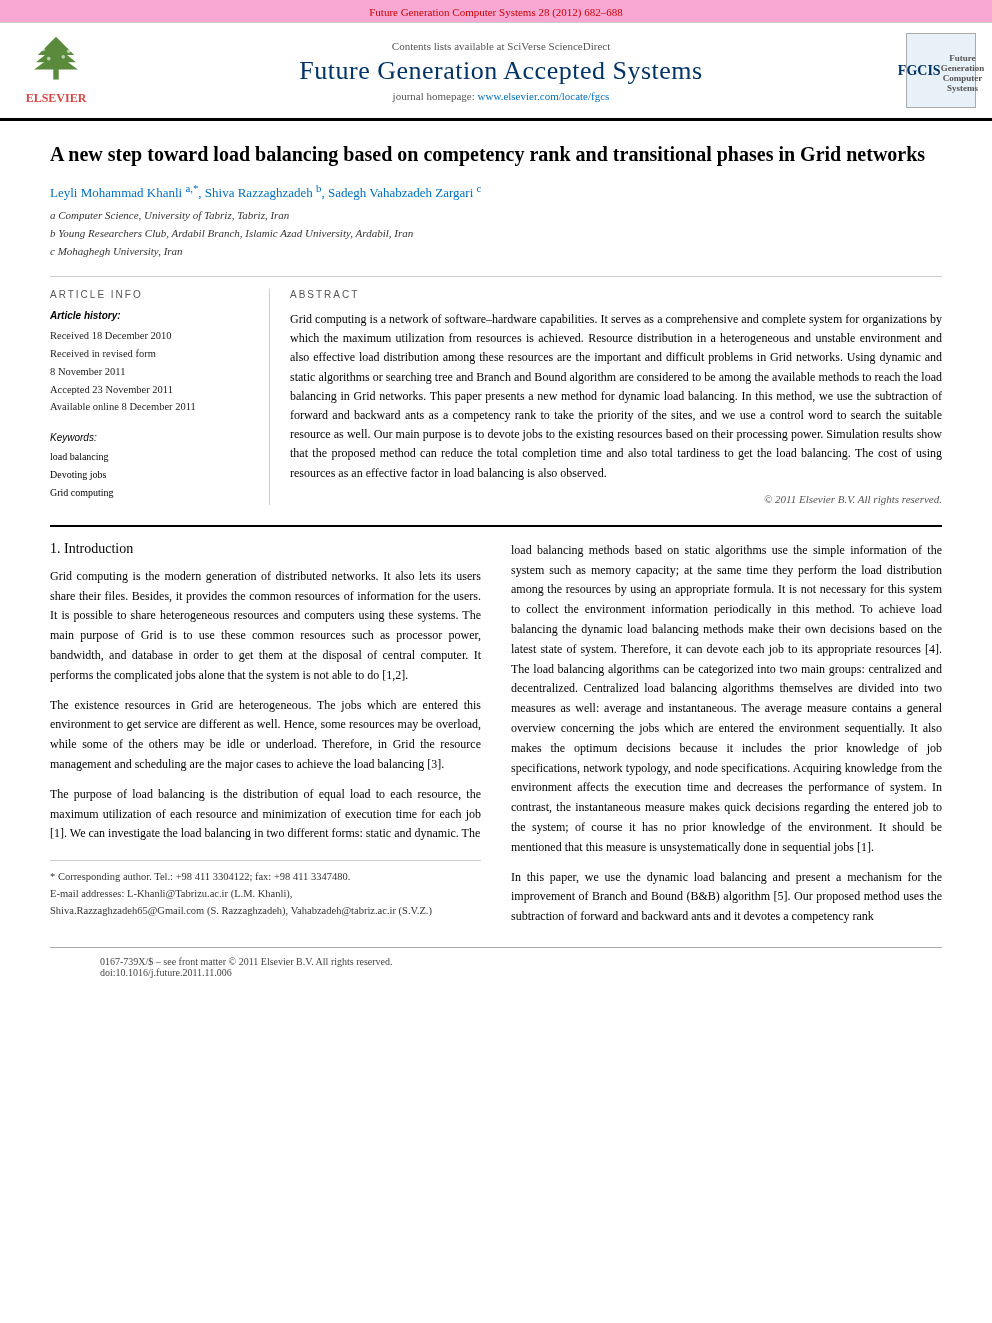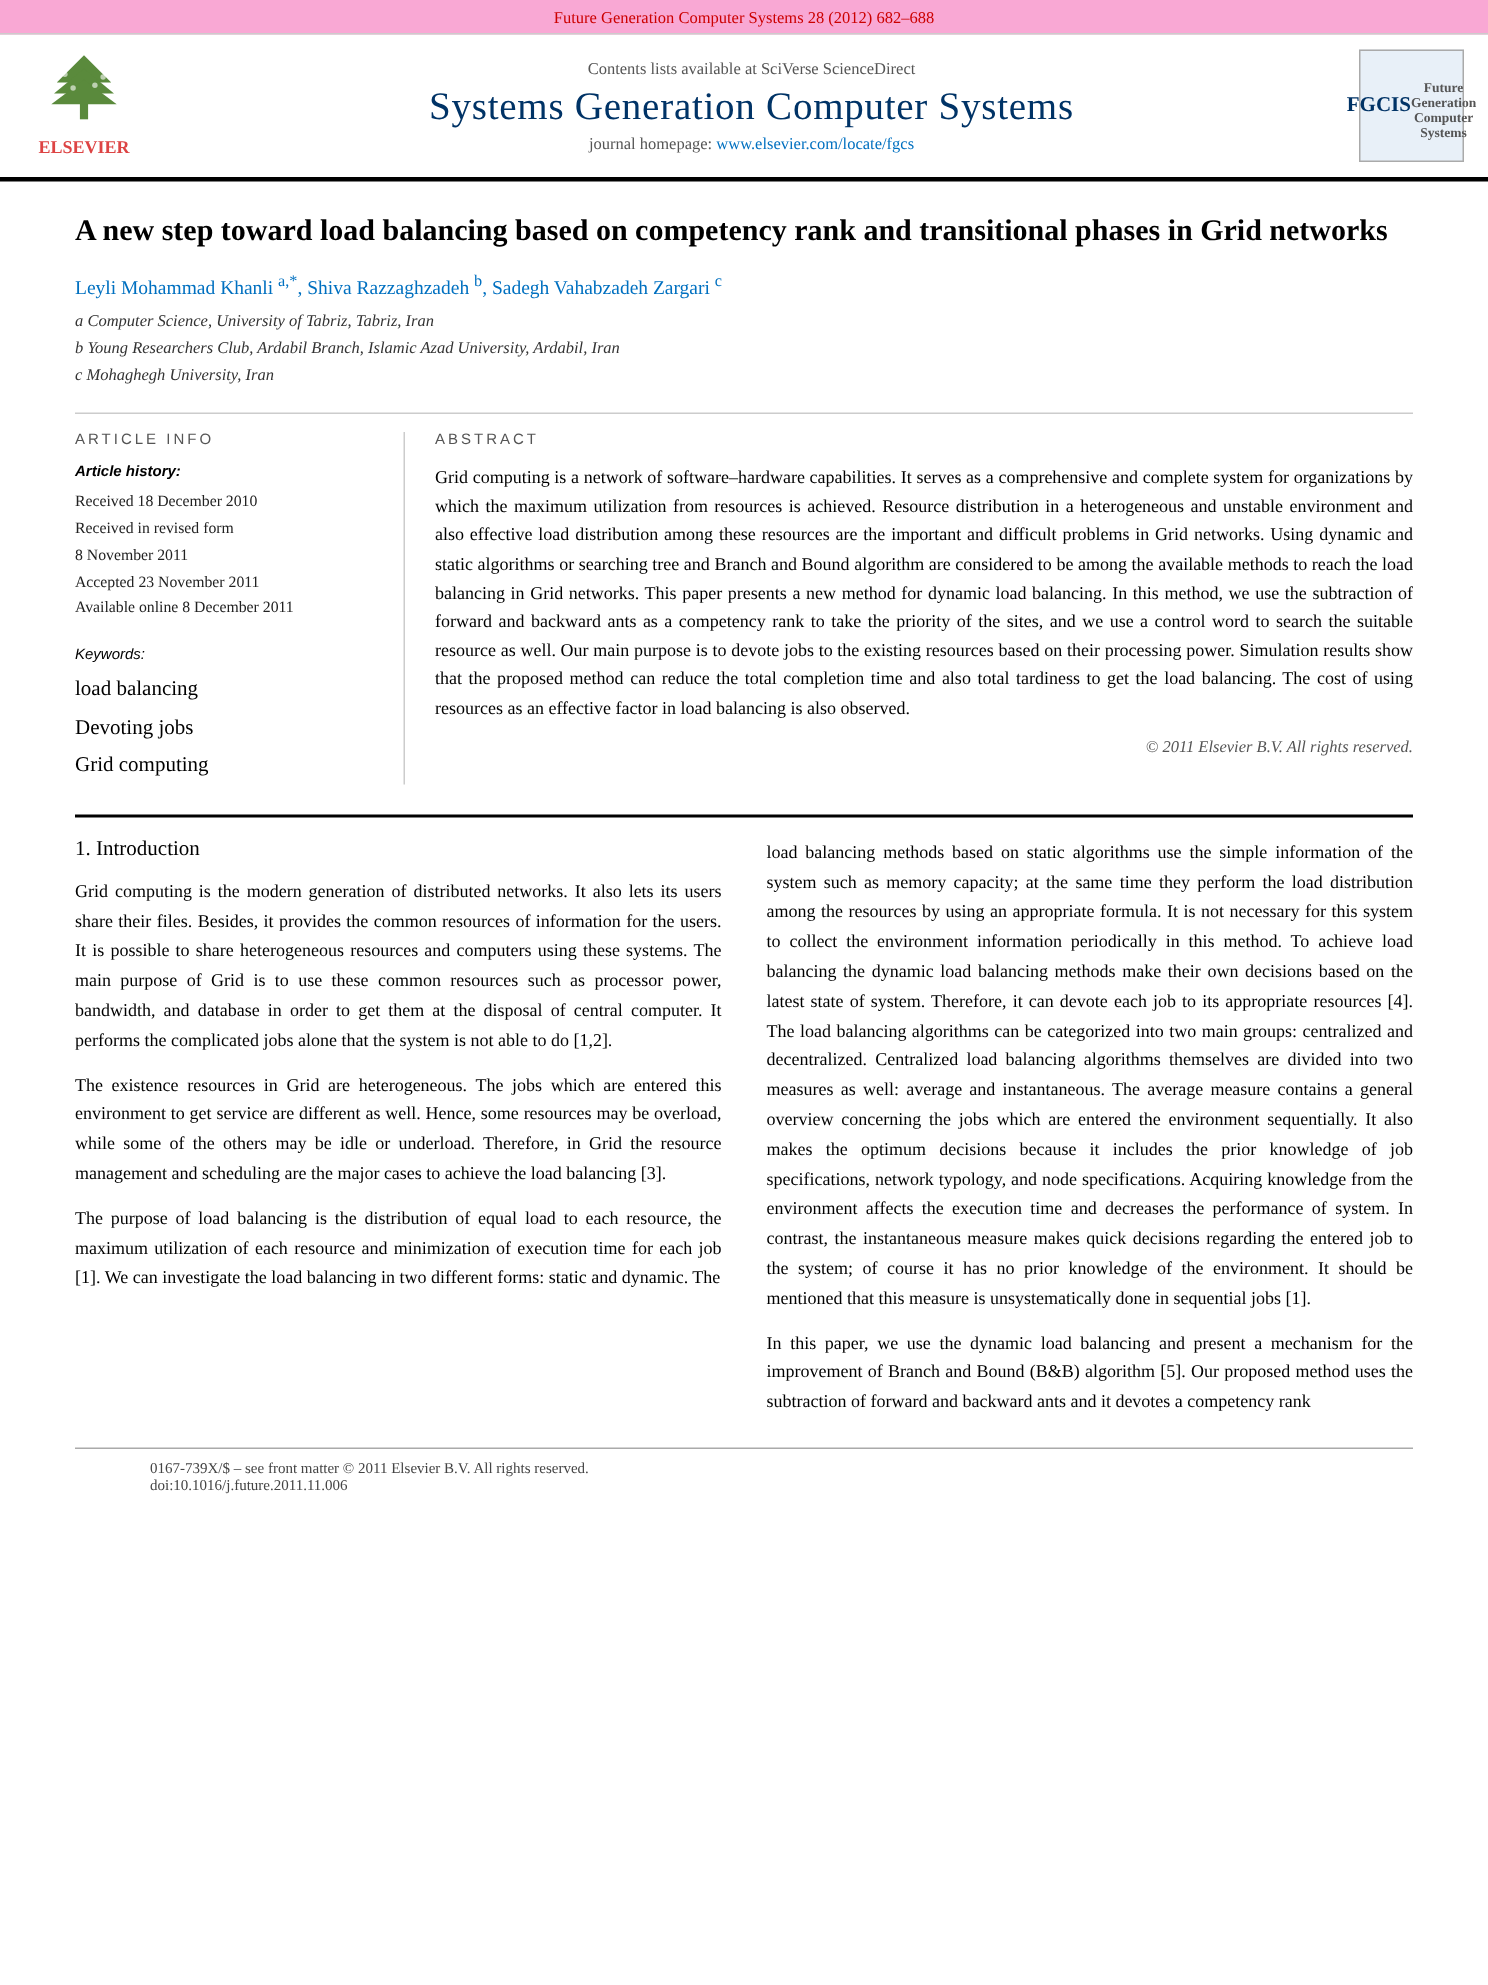--- a/index.html
+++ b/index.html
@@ -147,21 +147,21 @@
 
     .keywords-section h4 {
       font-size: 10px;
       font-style: italic;
       font-weight: normal;
       margin-bottom: 5px;
       font-family: Arial, sans-serif;
     }
 
     .keywords-list {
-      font-size: 14px;
+      font-size: 10px;
       line-height: 1.8;
     }
 
     .abstract-text {
       font-size: 12px;
       line-height: 1.6;
       text-align: justify;
       color: #000;
     }
 
@@ -256,21 +256,21 @@
       <circle cx="22" cy="26" r="2" fill="#fff" opacity="0.6"></circle>
       <circle cx="38" cy="24" r="2" fill="#fff" opacity="0.6"></circle>
     </svg>
     <div style="font-size:12px; font-weight:bold; color:#d44; margin-top:2px;">ELSEVIER</div>
   </div>
 
   <div class="journal-center">
     <div class="sciverse-line">
       <span>Contents lists available at SciVerse ScienceDirect</span>
     </div>
-    <div class="journal-title-main">Systems Generation Computer Systems</div>
+    <div class="journal-title-main">Future Generation Accepted Systems</div>
     <div class="journal-homepage">
       <span>journal homepage:</span>
       <span style="color:#0070c0;">www.elsevier.com/locate/fgcs</span>
     </div>
   </div>
 
   <div class="fgcs-logo">
     <div style="font-size:14px; font-weight:bold; color:#003366;">FGCIS</div>
     <div style="font-size:9px; color:#555; margin-top:4px;">Future Generation<br>Computer Systems</div>
   </div>
@@ -337,20 +337,25 @@
 
       <div class="intro-left">
         <div class="section-title">
           <span>1.</span>
           <span>Introduction</span>
         </div>
         <div class="para">Grid computing is the modern generation of distributed networks. It also lets its users share their files. Besides, it provides the common resources of information for the users. It is possible to share heterogeneous resources and computers using these systems. The main purpose of Grid is to use these common resources such as processor power, bandwidth, and database in order to get them at the disposal of central computer. It performs the complicated jobs alone that the system is not able to do [1,2].</div>
         <div class="para">The existence resources in Grid are heterogeneous. The jobs which are entered this environment to get service are different as well. Hence, some resources may be overload, while some of the others may be idle or underload. Therefore, in Grid the resource management and scheduling are the major cases to achieve the load balancing [3].</div>
         <div class="para">The purpose of load balancing is the distribution of equal load to each resource, the maximum utilization of each resource and minimization of execution time for each job [1]. We can investigate the load balancing in two different forms: static and dynamic. The</div>
 
+        <div class="footnote-area">
+          <div>* Corresponding author. Tel.: +98 411 3304122; fax: +98 411 3347480.</div>
+          <div>E-mail addresses: L-Khanli@Tabrizu.ac.ir (L.M. Khanli),</div>
+          <div>Shiva.Razzaghzadeh65@Gmail.com (S. Razzaghzadeh), Vahabzadeh@tabriz.ac.ir (S.V.Z.)</div>
+        </div>
       </div>
 
       <div class="intro-right">
         <div class="para">load balancing methods based on static algorithms use the simple information of the system such as memory capacity; at the same time they perform the load distribution among the resources by using an appropriate formula. It is not necessary for this system to collect the environment information periodically in this method. To achieve load balancing the dynamic load balancing methods make their own decisions based on the latest state of system. Therefore, it can devote each job to its appropriate resources [4]. The load balancing algorithms can be categorized into two main groups: centralized and decentralized. Centralized load balancing algorithms themselves are divided into two measures as well: average and instantaneous. The average measure contains a general overview concerning the jobs which are entered the environment sequentially. It also makes the optimum decisions because it includes the prior knowledge of job specifications, network typology, and node specifications. Acquiring knowledge from the environment affects the execution time and decreases the performance of system. In contrast, the instantaneous measure makes quick decisions regarding the entered job to the system; of course it has no prior knowledge of the environment. It should be mentioned that this measure is unsystematically done in sequential jobs [1].</div>
         <div class="para">In this paper, we use the dynamic load balancing and present a mechanism for the improvement of Branch and Bound (B&amp;B) algorithm [5]. Our proposed method uses the subtraction of forward and backward ants and it devotes a competency rank</div>
       </div>
 
     </div>
   </div>
 

